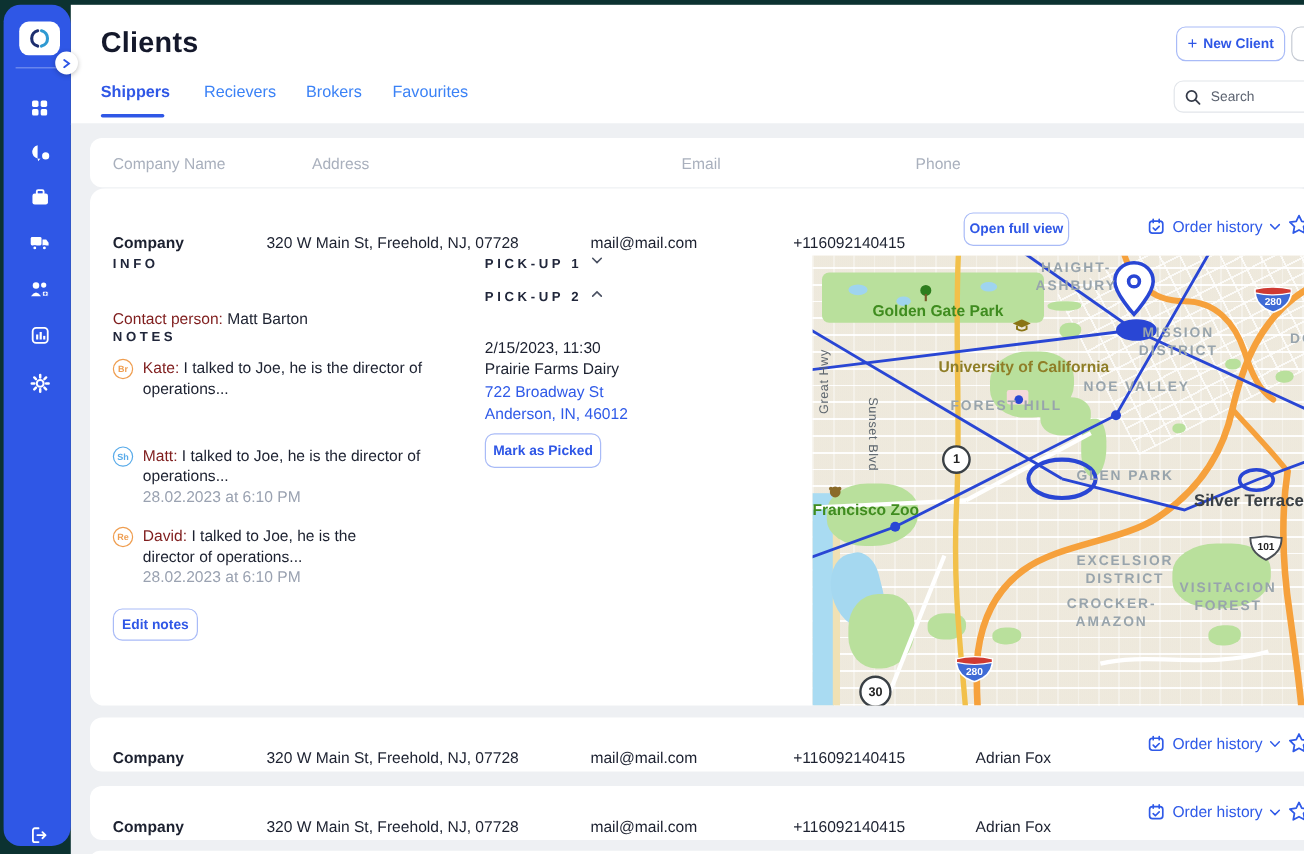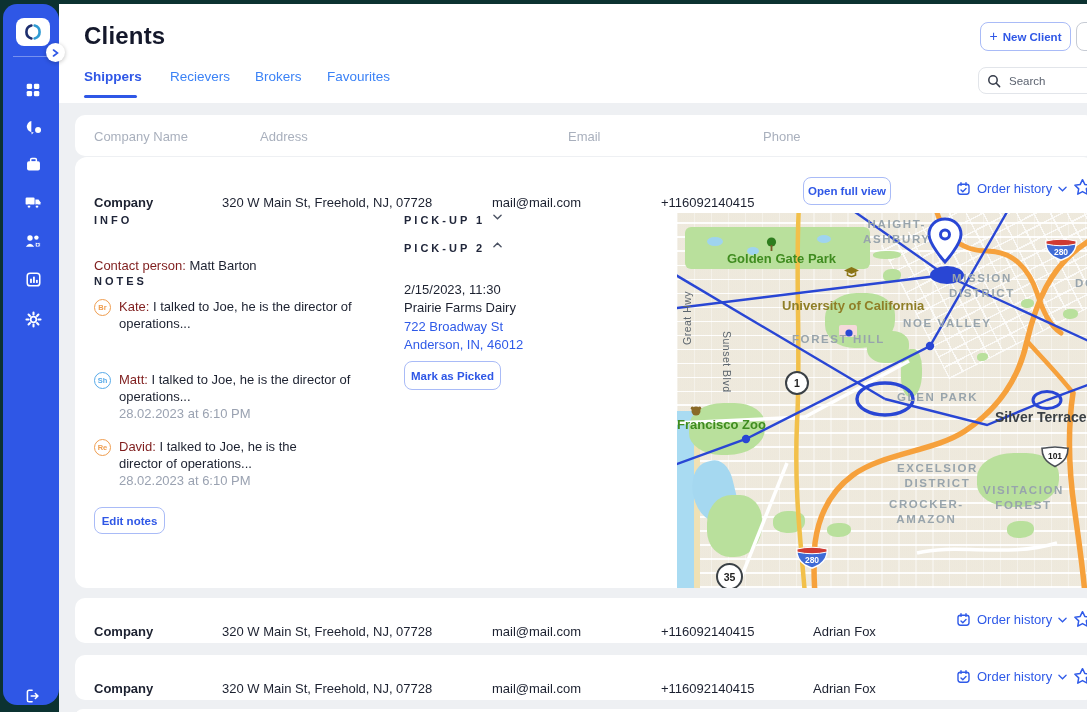--- a/index.html
+++ b/index.html
@@ -377,21 +377,21 @@
       <text x="18" y="17.5" text-anchor="middle" font-size="8.5" font-weight="bold" fill="#fff" font-family="Liberation Sans,sans-serif">280</text>
     </svg>
     <svg class="abs" style="left:362px;top:232px" width="32" height="23" viewBox="0 0 32 23">
       <path d="M16,2 C11,2 8.5,3.2 3,3.2 C3,10 5,16 16,21.5 C27,16 29,10 29,3.2 C23.5,3.2 21,2 16,2 Z" fill="#fff" stroke="#4a4f55" stroke-width="1.6"></path>
       <text x="16" y="13.5" text-anchor="middle" font-size="8.5" font-weight="bold" fill="#222" font-family="Liberation Sans,sans-serif">101</text>
     </svg>
     <div class="cshield" style="left:108px;top:158px;width:20px;height:20px">
         <span>1</span>
       </div>
     <div class="cshield" style="left:39px;top:350px;width:23px;height:23px">
-        <span>35</span>
+        <span>30</span>
       </div>
   </div>
 </div>
 
 <div class="abs rowcard" style="top:598px">
   <div class="abs cell bold rtxt" style="left:19px">Company</div>
   <div class="abs cell rtxt" style="left:147px">320 W Main St, Freehold, NJ, 07728</div>
   <div class="abs cell rtxt" style="left:417px">mail@mail.com</div>
   <div class="abs cell rtxt" style="left:586px">+116092140415</div>
   <div class="abs cell rtxt" style="left:738px">Adrian Fox</div>

